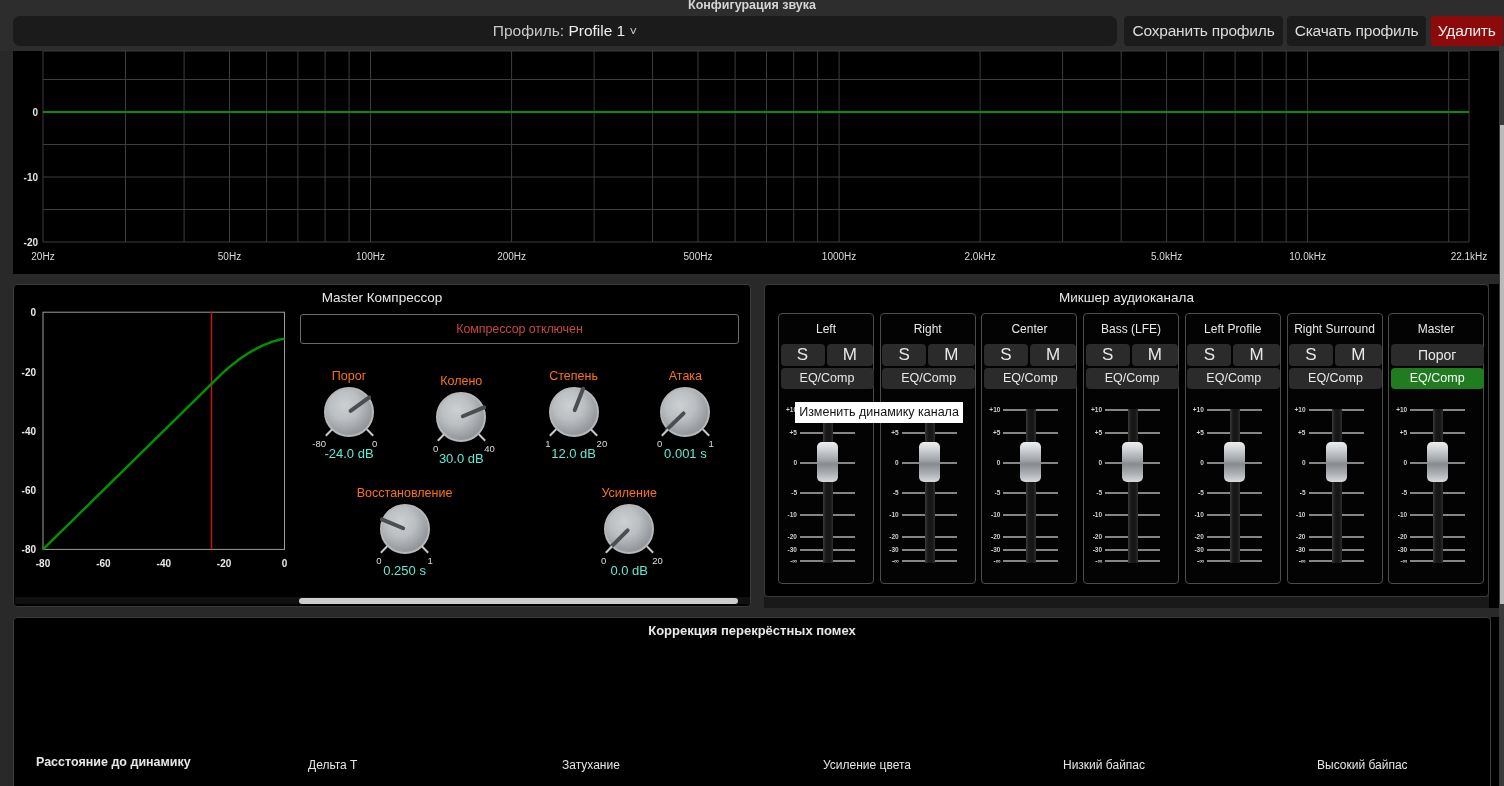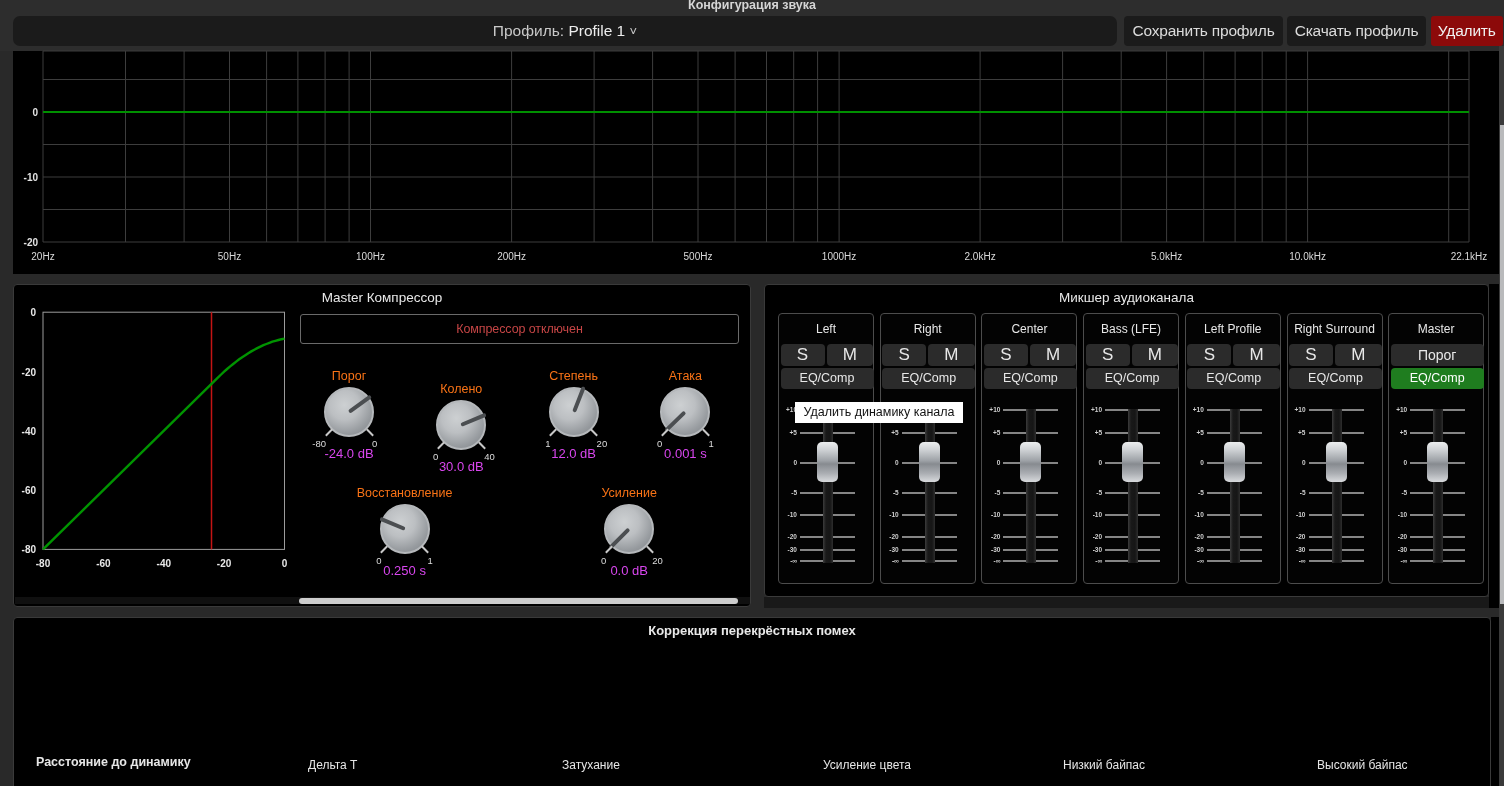--- a/index.html
+++ b/index.html
@@ -19,21 +19,21 @@
 .knb{position:absolute;width:50px;height:50px}
 .kface{position:absolute;left:0;top:0;width:50px;height:50px;border-radius:50%;
 background:radial-gradient(circle at 40% 35%,#cdd0d2 0%,#bcbfc2 36%,#989ca0 68%,#7e8287 96%);
 border:2.5px solid #b5b8bb}
 .kptr{position:absolute;left:0;top:0;width:50px;height:50px}
 .kptr i{position:absolute;left:23px;top:-2.5px;width:4px;height:27px;background:#4b4e51;border-radius:2.5px}
 .kleg{position:absolute;width:2px;height:9px;background:#c8c8c8}
 .kname{position:absolute;top:-17px;left:-45px;width:140px;text-align:center;font-size:12.5px;color:#f97316;line-height:13px}
 .kmin{position:absolute;top:51px;left:-28px;width:30px;text-align:right;font-size:9.5px;color:#ddd}
 .kmax{position:absolute;top:51px;left:48px;width:30px;text-align:left;font-size:9.5px;color:#ddd}
-.kval{position:absolute;top:59px;left:-45px;width:140px;text-align:center;font-size:13px;color:#d946ef}
+.kval{position:absolute;top:59px;left:-45px;width:140px;text-align:center;font-size:13px;color:#5eead4}
 
 .chan{position:absolute;top:313px;width:96px;height:271px;border:1px solid #4c4c4c;border-radius:4px;background:#030303}
 .cname{position:absolute;top:8px;width:100%;text-align:center;font-size:12px;color:#e8e8e8}
 .cbtn{position:absolute;background:#2b2b2b;border-radius:4px;text-align:center;color:#e8e8e8}
 .cbtn.sm{top:29.5px;height:22px;line-height:22px;font-size:17px}
 .cbtn.eqb{top:54px;height:21px;line-height:21px;font-size:12.5px}
 .cbtn.eqg{top:54px;background:#1f7d1f;height:21px;line-height:21px;font-size:12.5px;color:#fff}
 .tl{position:absolute;left:0;width:18px;text-align:right;font-size:6.5px;font-weight:bold;color:#cfcfcf;line-height:8px}
 .tline{position:absolute;left:21px;width:55px;height:2px;background:#858585}
 .ftrack{position:absolute;left:44px;top:95px;width:10px;height:154px;
@@ -142,21 +142,21 @@
 <div class="kptr" style="transform:rotate(54deg)">
         <i></i>
       </div>
 <div class="kleg" style="left:3.5px;top:41px;transform:rotate(45deg)"></div>
 <div class="kleg" style="left:44.5px;top:41px;transform:rotate(-45deg)"></div>
 <div class="kname">Порог</div>
 <div class="kmin">-80</div>
 <div class="kmax">0</div>
 <div class="kval">-24.0 dB</div>
 </div>
-    <div class="knb" style="left:436.3px;top:400px">
+    <div class="knb" style="left:436.3px;top:392px">
 <div class="kface"></div>
 <div class="kptr" style="transform:rotate(67.5deg)">
         <i></i>
       </div>
 <div class="kleg" style="left:3.5px;top:41px;transform:rotate(45deg)"></div>
 <div class="kleg" style="left:44.5px;top:41px;transform:rotate(-45deg)"></div>
 <div class="kname">Колено</div>
 <div class="kmin">0</div>
 <div class="kmax">40</div>
 <div class="kval">30.0 dB</div>
@@ -374,21 +374,21 @@
     <div class="tline" style="top:200px"></div>
     <div class="tl" style="top:219px">-20</div>
     <div class="tline" style="top:222px"></div>
     <div class="tl" style="top:231.5px">-30</div>
     <div class="tline" style="top:234.5px"></div>
     <div class="tl" style="top:243px">-∞</div>
     <div class="tline" style="top:246px"></div>
 <div class="ftrack"></div>
 <div class="fthumb"></div>
 </div>
-<div class="tooltip">Удалить динамику канала</div>
+<div class="tooltip">Изменить динамику канала</div>
 
 <div class="panel" style="left:13px;top:616.5px;width:1478px;height:200px;border-radius:4px 4px 0 0">
 <div class="ptitle" style="font-size:13px;font-weight:bold">Коррекция перекрёстных помех</div>
 </div>
 <div class="blab" style="left:36px;top:755px;font-size:12.5px;font-weight:bold">Расстояние до динамику</div>
 <div class="blab" style="left:308px;top:758px">Дельта Т</div>
 <div class="blab" style="left:562px;top:758px">Затухание</div>
 <div class="blab" style="left:823px;top:758px">Усиление цвета</div>
 <div class="blab" style="left:1063px;top:758px">Низкий байпас</div>
 <div class="blab" style="left:1317px;top:758px">Высокий байпас</div>

